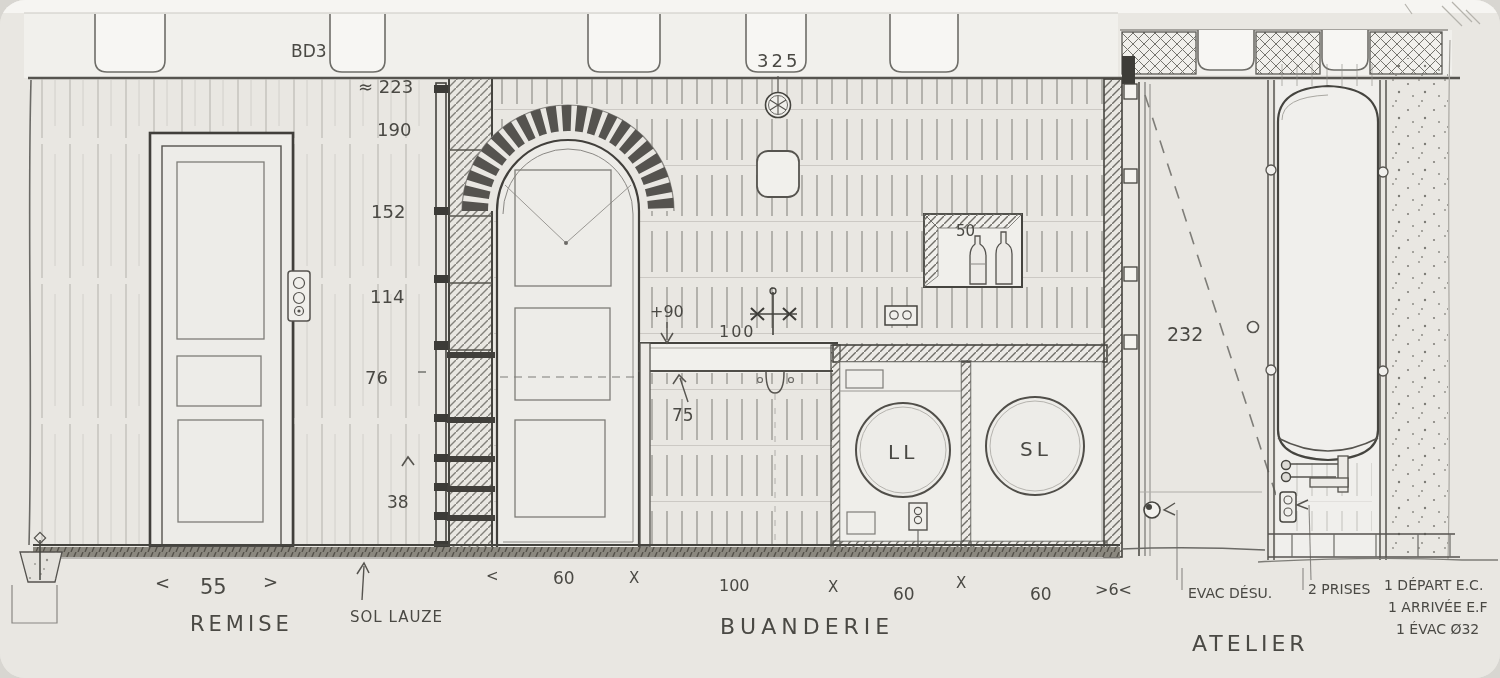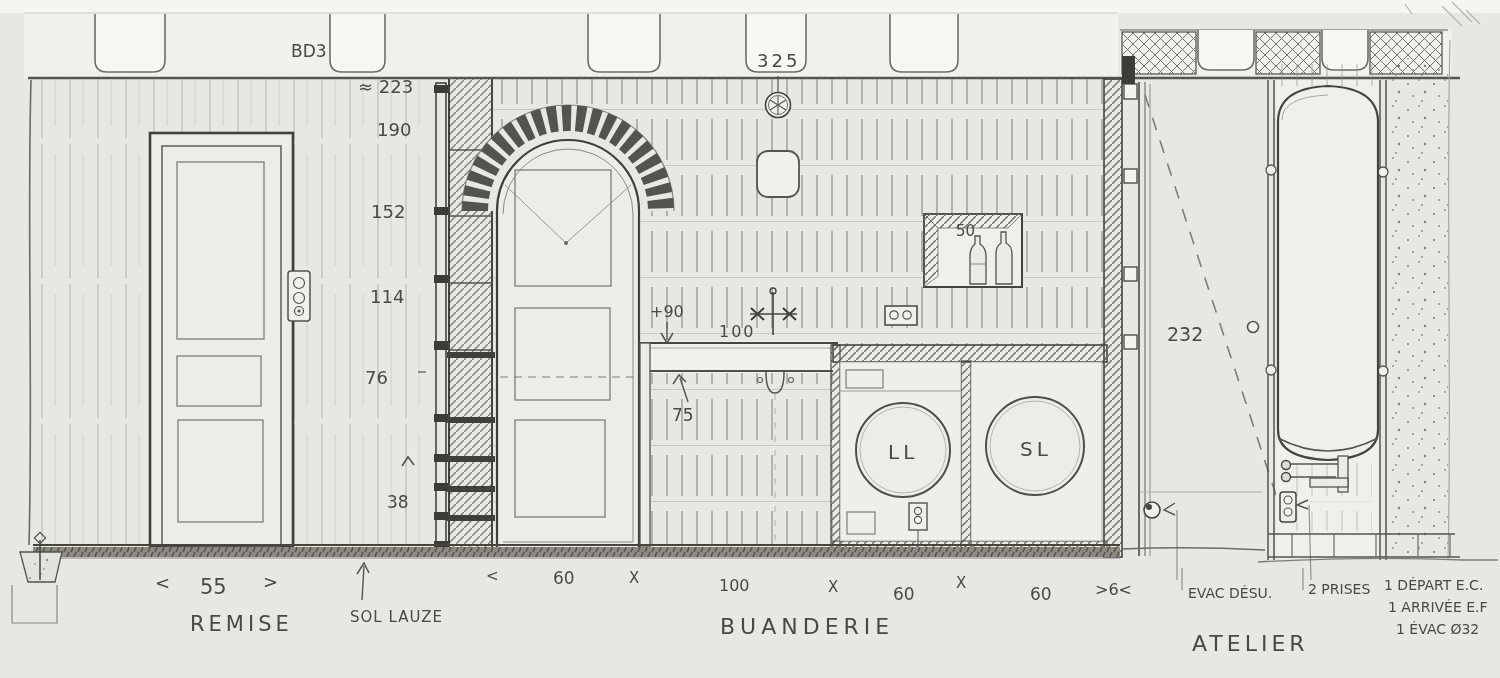--- a/index.html
+++ b/index.html
@@ -1,16 +1,16 @@
 <!DOCTYPE html>
 <html><head>
 <meta charset="utf-8">
 <style>
   html,body{margin:0;padding:0;background:#d8d6d1;}
-  .stage{width:1500px;height:678px;position:relative;background:#e9e7e2;overflow:hidden;}
+  .stage{width:1500px;height:678px;position:relative;background:#e9e7e2;overflow:hidden;border-radius:25px;}
   svg{display:block;}
   .hand{font-family:"DejaVu Sans",sans-serif;fill:#4a4944;}
   :root{
     --paper:#e9e7e2; --paper-light:#f2f1ed; --paper-white:#f7f6f3;
     --pencil-dark:#45443f; --pencil:#6b6a66; --pencil-light:#9a9894;
   }
 </style>
 </head>
 <body>
 

